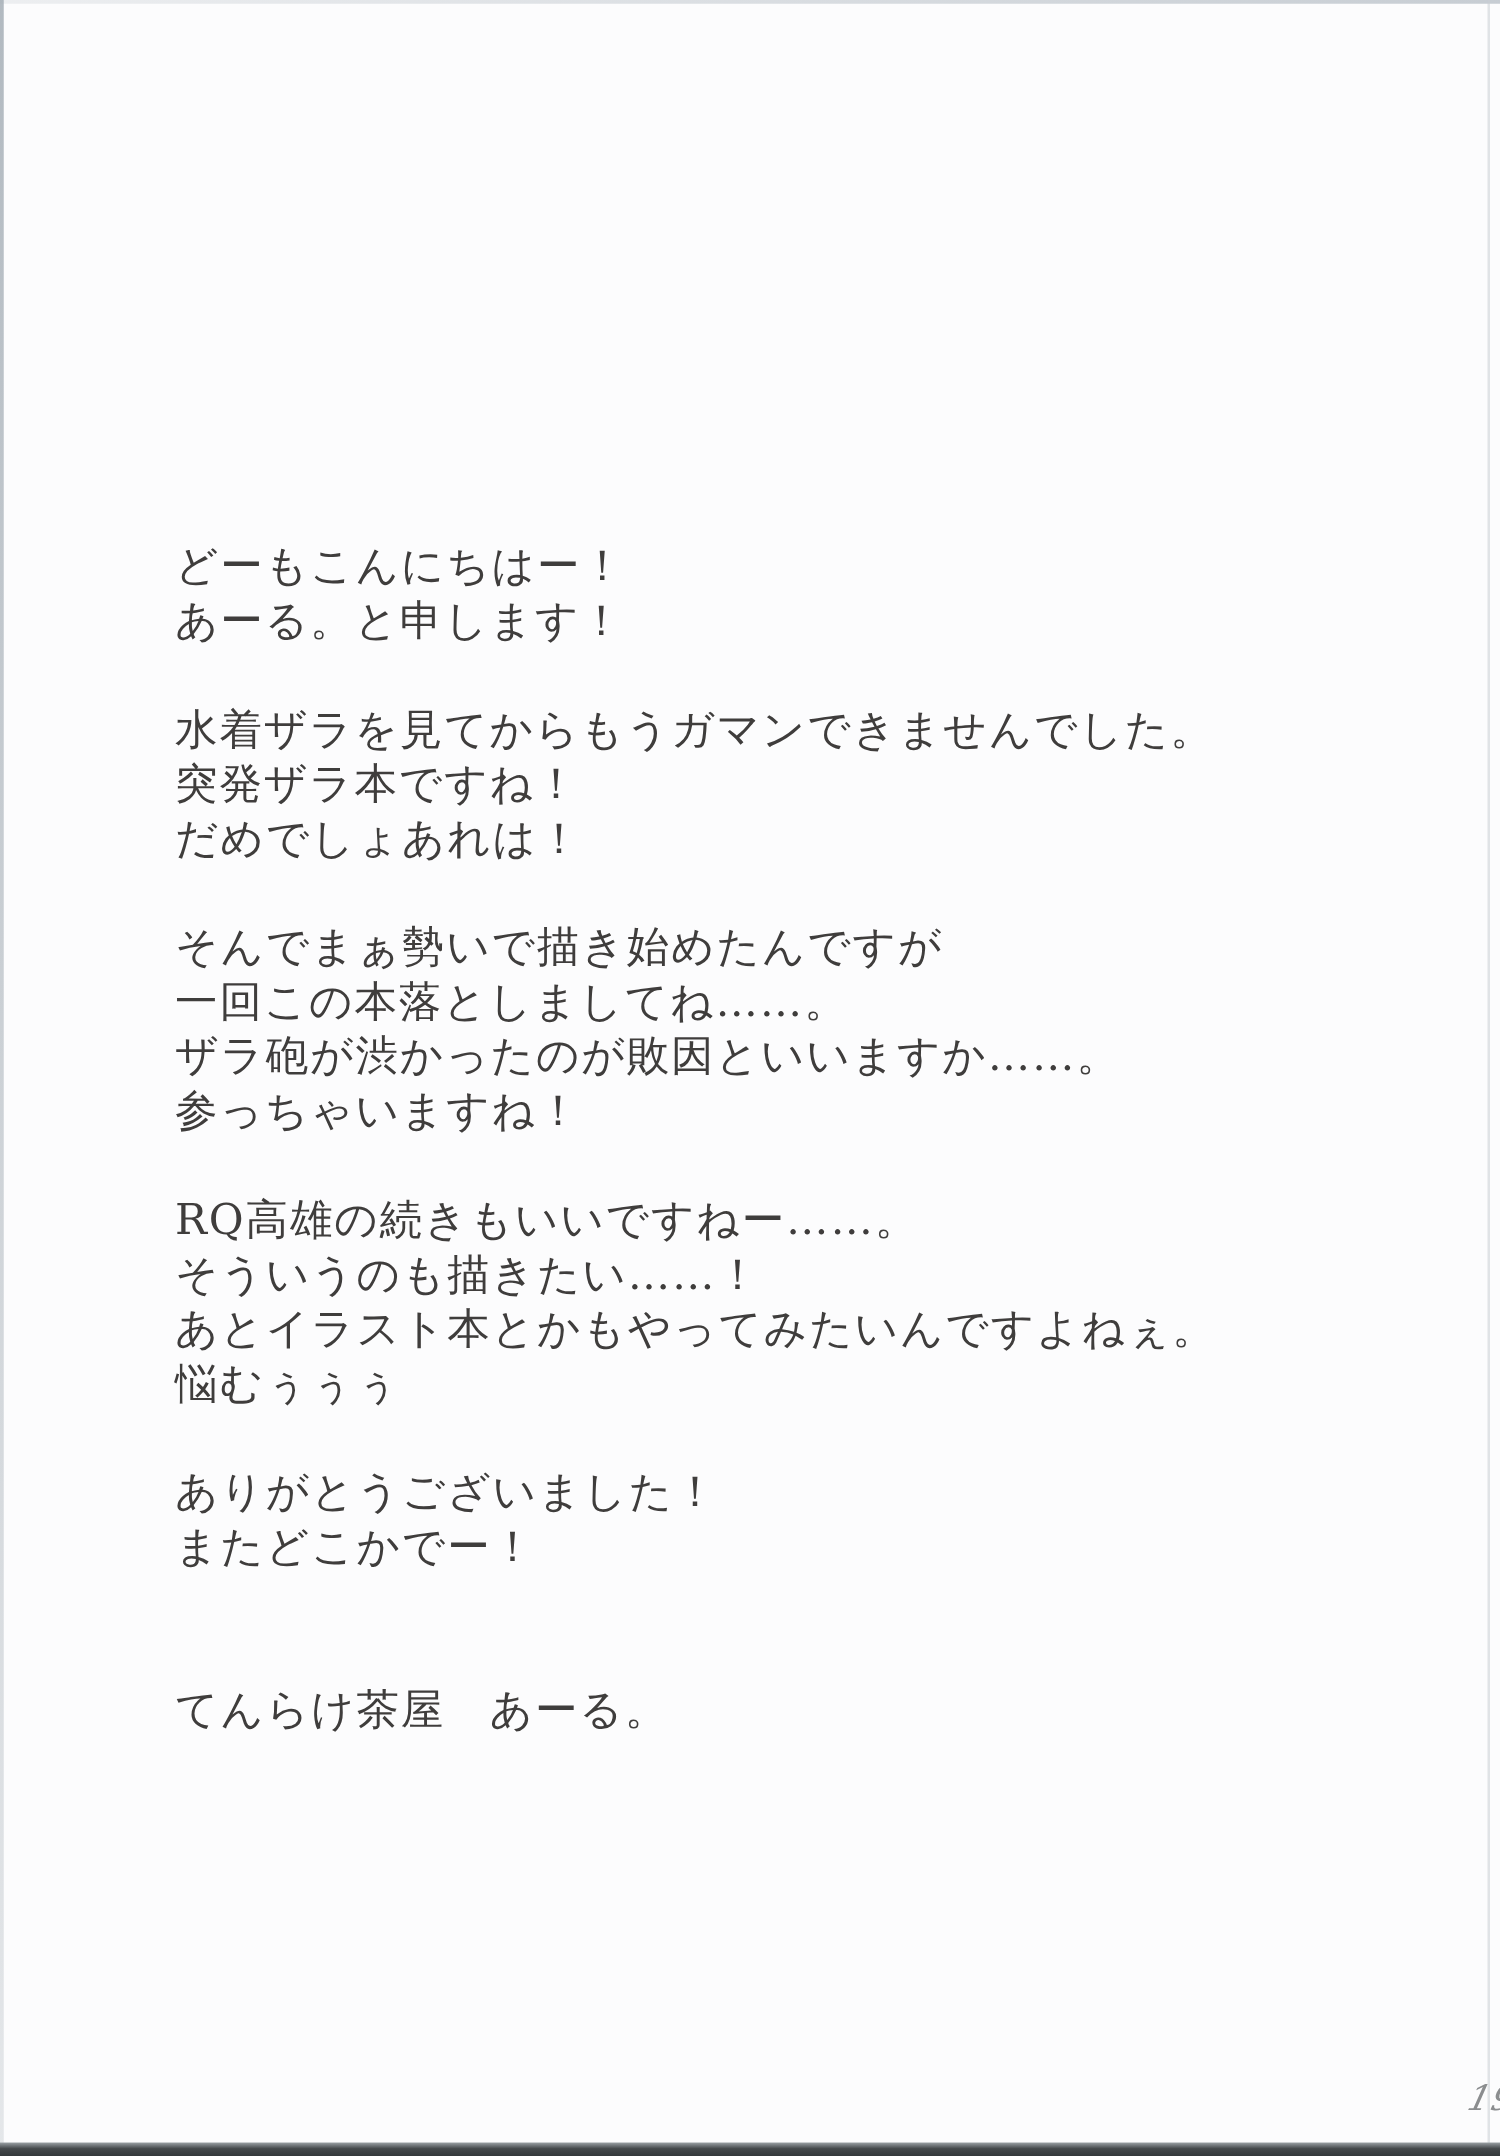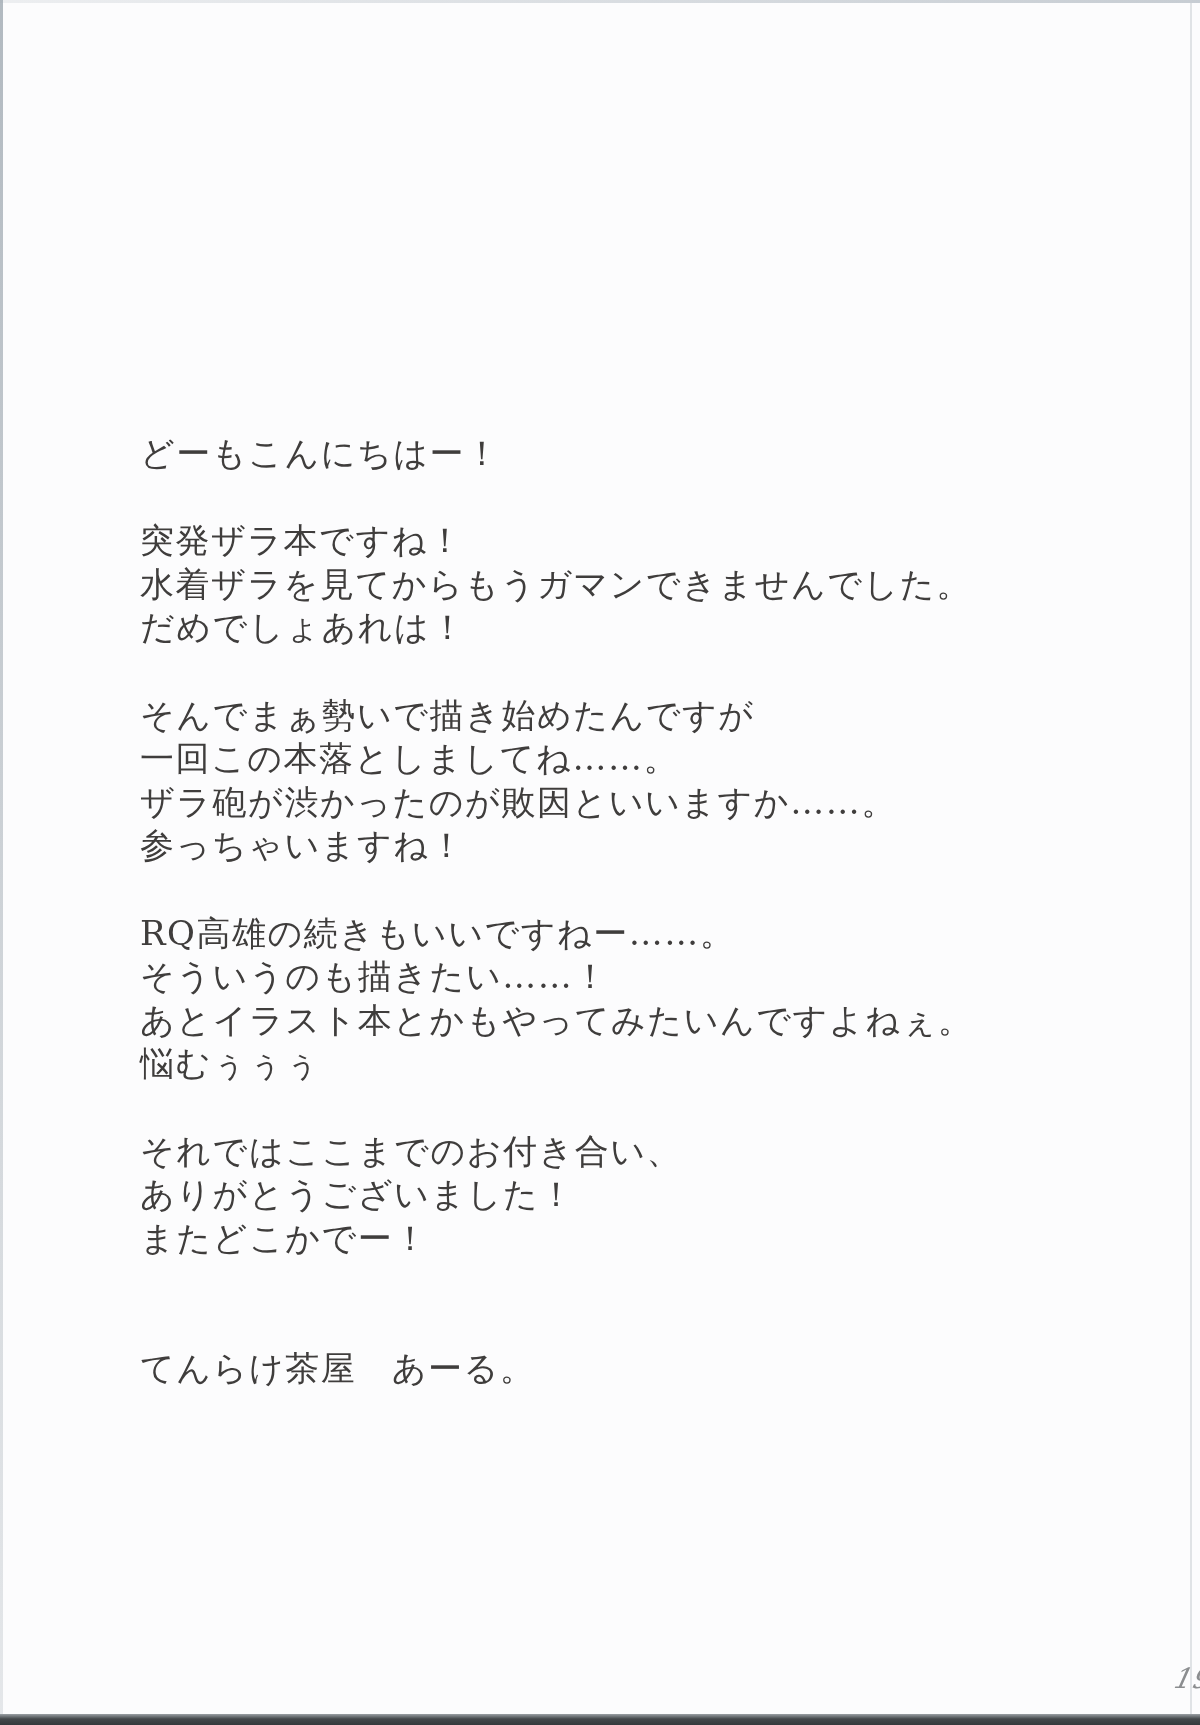--- a/index.html
+++ b/index.html
@@ -72,36 +72,36 @@
 </head>
 <body>
 
 <div class="page">
   <div class="edge-top"></div>
   <div class="edge-left"></div>
   <div class="edge-right"></div>
 
   <div class="text-block">
       <div class="line">どーもこんにちはー！</div>
+      <div class="line">あーる。と申します！</div>
       <div class="line blank">&nbsp;</div>
+      <div class="line">水着ザラを見てからもうガマンできませんでした。</div>
       <div class="line">突発ザラ本ですね！</div>
-      <div class="line">水着ザラを見てからもうガマンできませんでした。</div>
       <div class="line">だめでしょあれは！</div>
       <div class="line blank">&nbsp;</div>
       <div class="line">そんでまぁ勢いで描き始めたんですが</div>
       <div class="line">一回この本落としましてね……。</div>
       <div class="line">ザラ砲が渋かったのが敗因といいますか……。</div>
       <div class="line">参っちゃいますね！</div>
       <div class="line blank">&nbsp;</div>
       <div class="line">RQ高雄の続きもいいですねー……。</div>
       <div class="line">そういうのも描きたい……！</div>
       <div class="line">あとイラスト本とかもやってみたいんですよねぇ。</div>
       <div class="line">悩むぅぅぅ</div>
       <div class="line blank">&nbsp;</div>
-      <div class="line">それではここまでのお付き合い、</div>
       <div class="line">ありがとうございました！</div>
       <div class="line">またどこかでー！</div>
       <div class="line blank">&nbsp;</div>
       <div class="line blank">&nbsp;</div>
       <div class="line">てんらけ茶屋　あーる。</div>
     </div>
 
   <div class="page-number">19</div>
 
   <div class="edge-bottom"></div>

